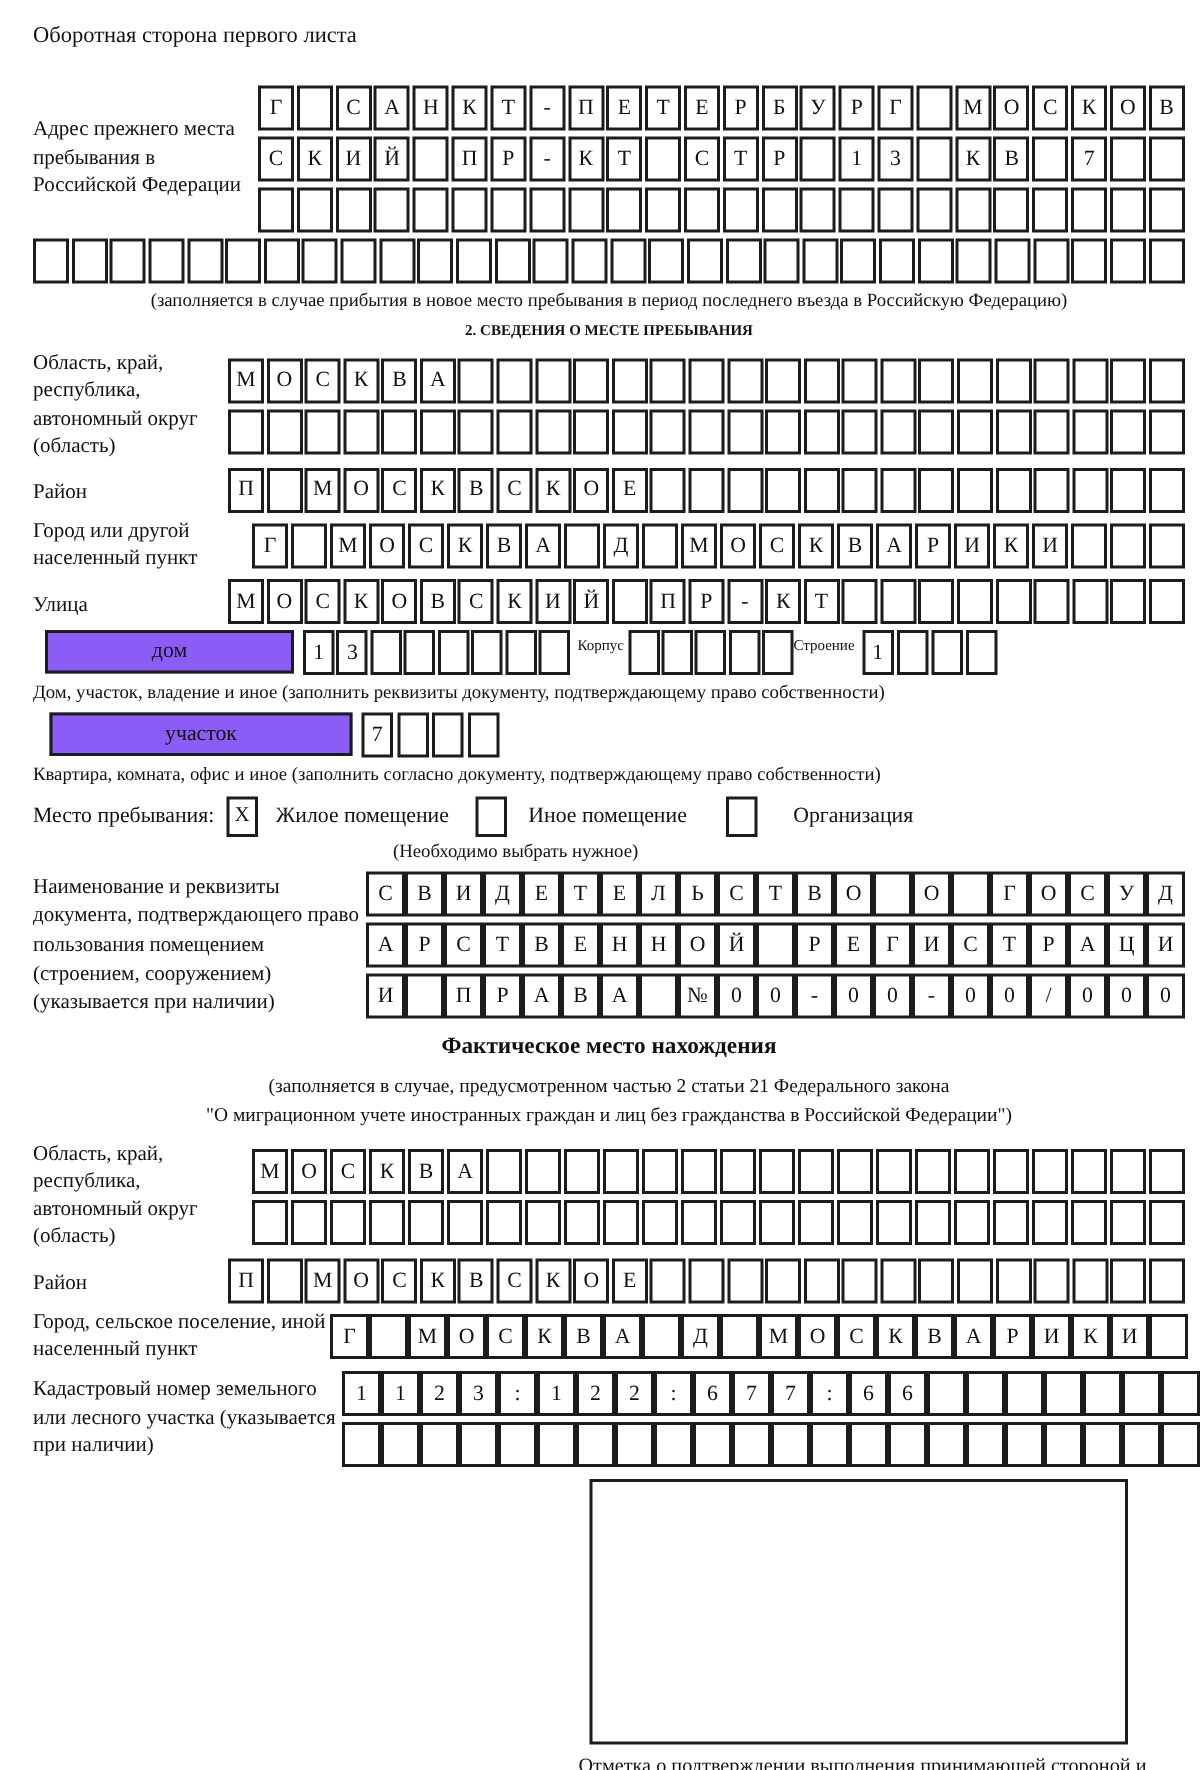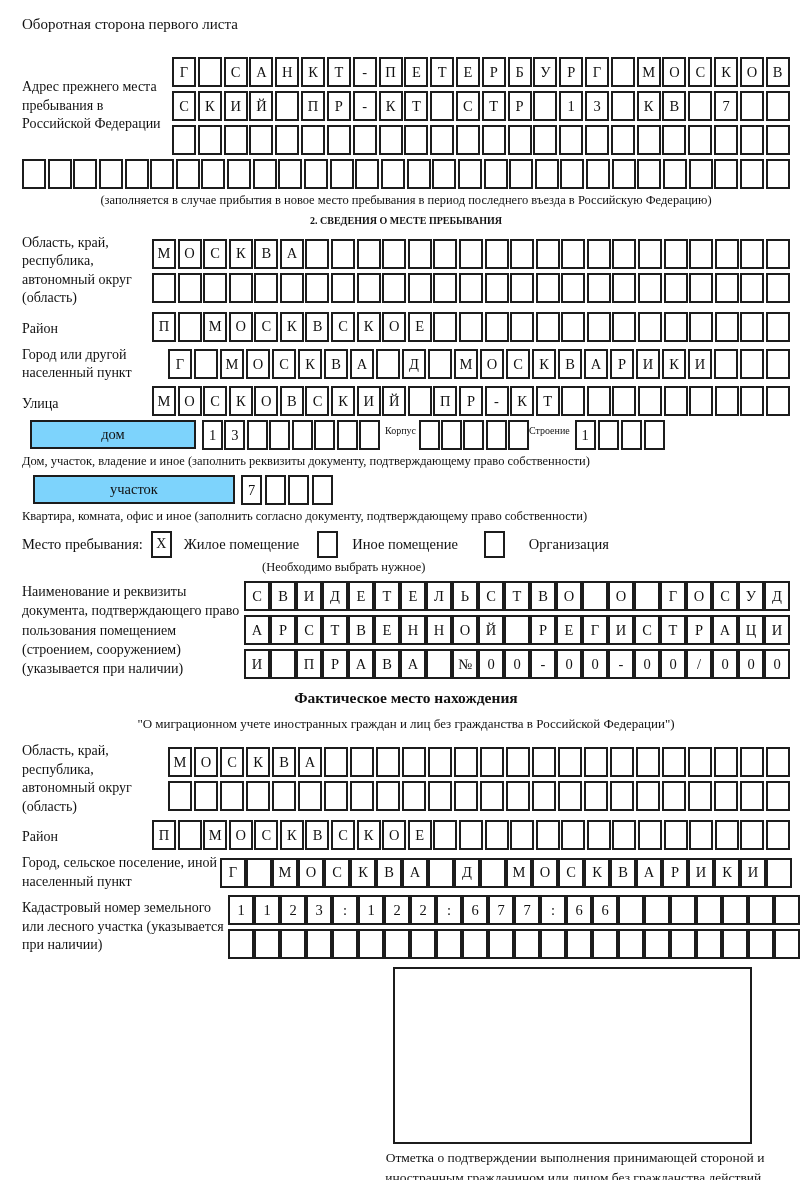--- a/index.html
+++ b/index.html
@@ -27,21 +27,21 @@
   .cr.digits .cell{width:17px;}
 
   .note{font-size:12.5px;line-height:1.25;}
   .note.center{text-align:center;}
   .sect-title{text-align:center;font-weight:bold;font-size:10px;margin:6px 0 8px 0;font-family:Liberation Serif, serif;}
 
   
   .houserow{display:flex;align-items:flex-start;margin:2px 0 4px 0;}
   .named-box{
     flex:none;border:2px solid #1c1c1c;height:25px;display:flex;
-    align-items:center;justify-content:center;font-size:14.5px;background:#7dd3fc;
+    align-items:center;justify-content:center;font-size:14.5px;background:#8b5cf6;
   }
   .inl-label{flex:none;font-size:10px;padding-top:5px;}
 
   
   .chkrow{display:flex;align-items:center;margin:6px 0 2px 0;font-size:14.5px;}
   .chk{
     flex:none;width:17px;height:23px;border:2px solid #1c1c1c;display:flex;
     align-items:center;justify-content:center;font-size:14px;background:#fff;
   }
 
@@ -462,20 +462,21 @@
           <span class="cell">0</span>
           <span class="cell">/</span>
           <span class="cell">0</span>
           <span class="cell">0</span>
           <span class="cell">0</span>
         </div>
     </div>
   </div>
 
   <div class="fact-title">Фактическое место нахождения</div>
+  <div class="fact-note">(заполняется в случае, предусмотренном частью 2 статьи 21 Федерального закона</div>
   <div class="fact-note" style="margin-bottom:8px;">"О миграционном учете иностранных граждан и лиц без гражданства в Российской Федерации")</div>
 
   <div class="frow">
     <div class="flabel" style="width:146px;">Область, край, республика, автономный округ (область)</div>
     <div class="fcells" style="width:622px;">
       <div class="cr">
           <span class="cell">М</span>
           <span class="cell">О</span>
           <span class="cell">С</span>
           <span class="cell">К</span>

